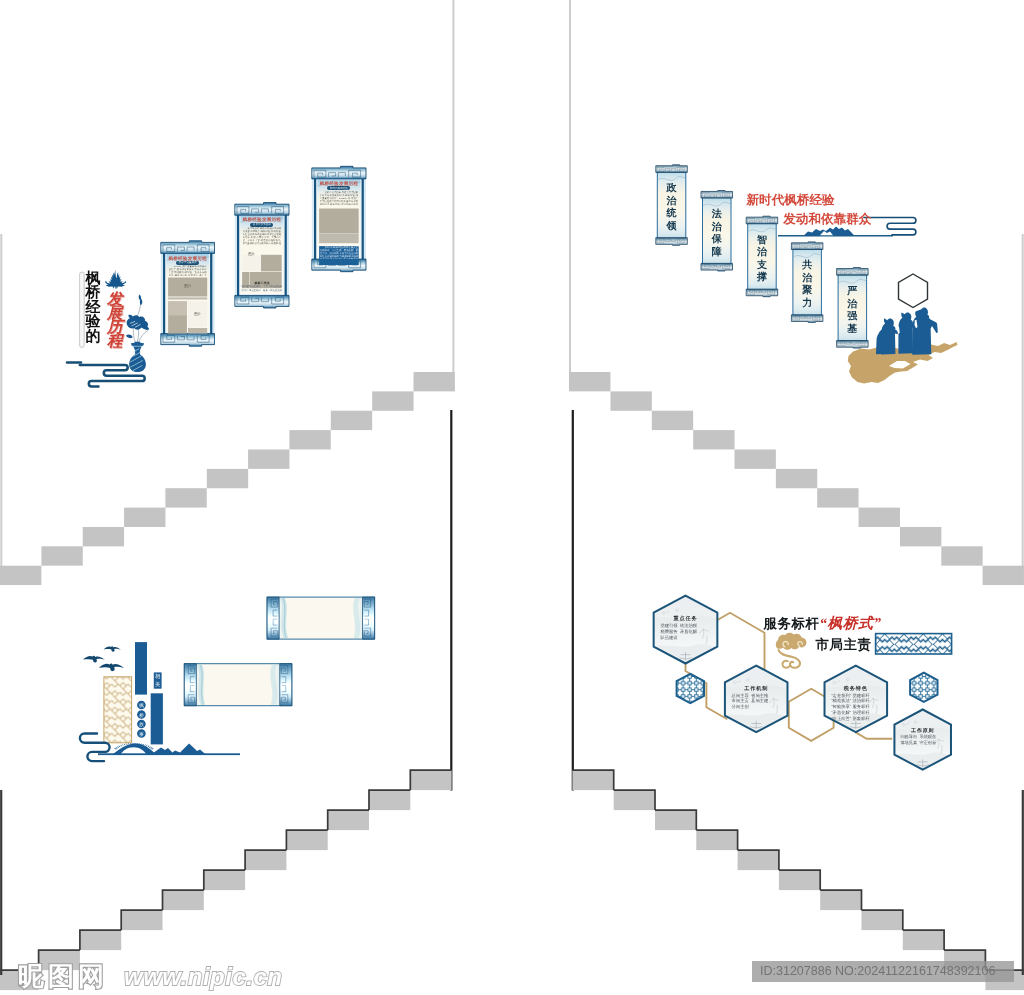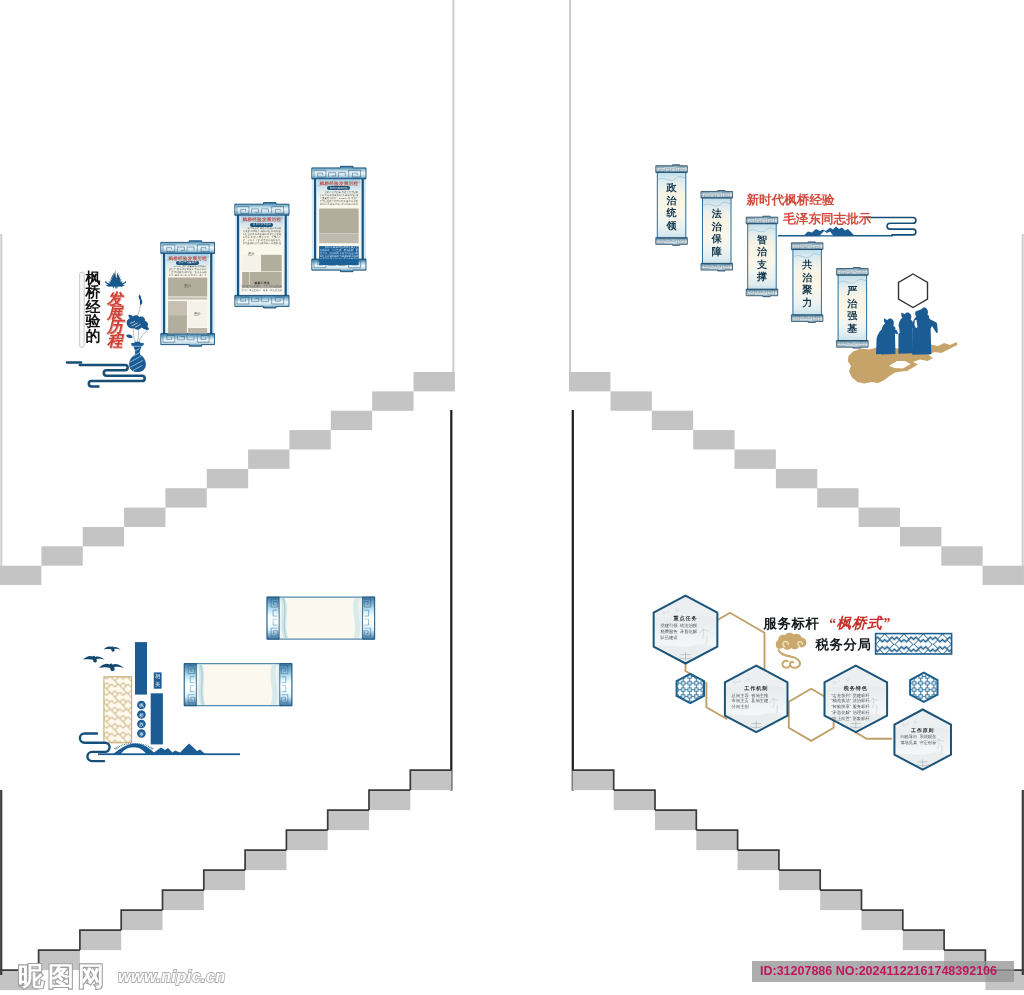--- a/index.html
+++ b/index.html
@@ -712,21 +712,21 @@
 <div style="position:absolute;left:1.7px;top:32.0px;width:18.9px;height:14.2px;line-height:14.2px;text-align:center;font-size:3.4px;color:#4e4a42;">图片</div>
 </div>
 <div style="position:absolute;left:317.40000000000003px;top:178.70000000000002px;width:43.0px;height:80.60000000000001px;overflow:hidden;">
 <div style="position:absolute;left:0;top:2.4px;width:43.0px;text-align:center;font-family:'Liberation Serif',serif;font-weight:bold;font-size:4.6px;color:#c2564b;letter-spacing:0.2px;">枫桥经验发展历程</div>
 <div style="position:absolute;left:9.5px;top:7.8px;width:23.2px;height:3.9px;background:#1b4f75;border-radius:2.2px;"></div>
 <div style="position:absolute;left:9.9px;top:8.0px;width:23.2px;text-align:center;font-size:2.6px;line-height:3.6px;color:#d9e8f2;">新时代枫桥经验</div>
 <div style="position:absolute;left:2.2px;top:12.3px;width:38.6px;height:14.5px;overflow:hidden;font-size:2.35px;line-height:2.9px;color:#56544d;text-align:justify;text-indent:5px;">党的十八大以来,习近平总书记多次对坚持和发展新时代“枫桥经验”作出重要指示批示。2023年9月,习近平总书记在浙江考察时强调,要坚持和发展新时代“枫桥经验”,把党的群众路线贯彻到基层治理全过程各方面。</div>
 <div style="position:absolute;left:2.4px;top:67.8px;width:38.3px;height:16.5px;overflow:hidden;font-size:2.35px;line-height:2.9px;color:#e6eef6;text-align:justify;text-indent:5px;">新时代"枫桥经验"的核心要义是党的领导、人民主体、就地化解、多元共治、法治保障,实现了从社会治安到社会治理的跨越,为推进国家治理体系和治理能力现代化提供了重要借鉴。</div>
 </div>
 <div style="position:absolute;left:746.5px;top:194.2px;font-family:'Liberation Serif',serif;font-weight:bold;font-size:12.6px;line-height:12.8px;letter-spacing:0px;color:#d34a3c;">新时代枫桥经验</div>
-<div style="position:absolute;left:783.2px;top:212.8px;font-family:'Liberation Serif',serif;font-weight:bold;font-size:12.6px;line-height:12.8px;letter-spacing:0px;color:#d34a3c;">毛泽东同志批示</div>
+<div style="position:absolute;left:783.2px;top:212.8px;font-family:'Liberation Serif',serif;font-weight:bold;font-size:12.6px;line-height:12.8px;letter-spacing:0px;color:#d34a3c;">发动和依靠群众</div>
 <div style="position:absolute;left:666.3px;top:182.3px;width:10.5px;height:56px;text-align:center;">
       <span style="display:block;font-family:'Liberation Serif',serif;font-size:10.0px;line-height:12.5px;color:#15374d;font-weight:600;">政</span>
       <span style="display:block;font-family:'Liberation Serif',serif;font-size:10.0px;line-height:12.5px;color:#15374d;font-weight:600;">治</span>
       <span style="display:block;font-family:'Liberation Serif',serif;font-size:10.0px;line-height:12.5px;color:#15374d;font-weight:600;">统</span>
       <span style="display:block;font-family:'Liberation Serif',serif;font-size:10.0px;line-height:12.5px;color:#15374d;font-weight:600;">领</span>
     </div>
 <div style="position:absolute;left:711.5px;top:208.0px;width:10.5px;height:56px;text-align:center;">
       <span style="display:block;font-family:'Liberation Serif',serif;font-size:10.0px;line-height:12.5px;color:#15374d;font-weight:600;">法</span>
       <span style="display:block;font-family:'Liberation Serif',serif;font-size:10.0px;line-height:12.5px;color:#15374d;font-weight:600;">治</span>
       <span style="display:block;font-family:'Liberation Serif',serif;font-size:10.0px;line-height:12.5px;color:#15374d;font-weight:600;">保</span>
@@ -776,27 +776,27 @@
         <div style="font-size:4.3px;line-height:5.9px;color:#4b5257;white-space:pre;">“向上向善” 形象标杆</div>
       </div>
     </div>
 <div style="position:absolute;left:898.62px;top:726.958px;width:48.160000000000004px;height:34.615px;text-align:center;">
       <div style="font-family:'Liberation Serif',serif;font-weight:bold;font-size:5.0px;line-height:7.4px;color:#262b2e;letter-spacing:0.8px;">工作原则</div>
       <div style="text-align:left;padding-left:1.8px;">
         <div style="font-size:4.2px;line-height:5.800000000000001px;color:#4b5257;white-space:pre;">问题导向  系统观念</div>
         <div style="font-size:4.2px;line-height:5.800000000000001px;color:#4b5257;white-space:pre;">落地见真  守正创新</div>
       </div>
     </div>
-<div style="position:absolute;left:763.5px;top:614.0px;white-space:nowrap;"><span style="font-family:'Liberation Serif',serif;font-weight:bold;font-size:13.4px;letter-spacing:0.6px;color:#151a1d;">服务标杆</span><span style="font-family:'Liberation Serif',serif;font-weight:bold;font-style:italic;font-size:14.6px;letter-spacing:0.8px;color:#c8302a;margin-left:9px;">“枫桥式”</span></div>
-<div style="position:absolute;left:815.5px;top:636.3px;white-space:nowrap;font-family:'Liberation Serif',serif;font-weight:bold;font-size:13.4px;letter-spacing:0.6px;color:#151a1d;">税务分局</div>
+<div style="position:absolute;left:763.5px;top:614.0px;white-space:nowrap;"><span style="font-family:'Liberation Serif',serif;font-weight:bold;font-size:13.4px;letter-spacing:0.6px;color:#151a1d;">服务标杆</span><span style="font-family:'Liberation Serif',serif;font-weight:bold;font-style:italic;font-size:14.6px;letter-spacing:0.8px;color:#c8302a;">“枫桥式”</span></div>
+<div style="position:absolute;left:815.5px;top:636.3px;white-space:nowrap;font-family:'Liberation Serif',serif;font-weight:bold;font-size:13.4px;letter-spacing:0.6px;color:#151a1d;">市局主责</div>
 <div style="position:absolute;left:154.6px;top:673.4px;width:6.2px;height:15px;text-align:center;">
       <span style="display:block;font-size:5.4px;line-height:7.4px;color:#e8f1f7;">相</span>
       <span style="display:block;font-size:5.4px;line-height:7.4px;color:#e8f1f7;">美</span>
     </div>
 <div style="position:absolute;left:137.3px;top:701.2px;width:8.2px;height:8px;text-align:center;font-size:5.0px;line-height:8px;color:#e8f1f7;">枫</div>
 <div style="position:absolute;left:137.3px;top:710.7px;width:8.2px;height:8px;text-align:center;font-size:5.0px;line-height:8px;color:#e8f1f7;">桥</div>
 <div style="position:absolute;left:137.3px;top:720.2px;width:8.2px;height:8px;text-align:center;font-size:5.0px;line-height:8px;color:#e8f1f7;">故</div>
 <div style="position:absolute;left:137.3px;top:729.7px;width:8.2px;height:8px;text-align:center;font-size:5.0px;line-height:8px;color:#e8f1f7;">事</div>
 <div style="position:absolute;left:18px;top:961px;font-family:'Liberation Sans',sans-serif;font-weight:bold;font-size:26px;line-height:30px;letter-spacing:4px;color:#ffffff;-webkit-text-stroke:2.2px #9e9e9e;paint-order:stroke fill;">昵图网</div>
-<div style="position:absolute;left:118px;top:965px;font-family:'Liberation Sans',sans-serif;font-style:italic;font-weight:bold;font-size:16px;line-height:24px;letter-spacing:0.5px;color:#ffffff;-webkit-text-stroke:1.8px #b0b0b0;paint-order:stroke fill;">www.nipic.cn</div>
+<div style="position:absolute;left:124px;top:965px;font-family:'Liberation Sans',sans-serif;font-style:italic;font-weight:bold;font-size:24px;line-height:24px;letter-spacing:0.5px;color:#ffffff;-webkit-text-stroke:1.8px #b0b0b0;paint-order:stroke fill;">www.nipic.cn</div>
 <div style="position:absolute;left:752px;top:961px;width:262px;height:21px;background:rgba(150,150,150,0.78);"></div>
-<div style="position:absolute;left:760px;top:964px;font-family:'Liberation Sans',sans-serif;font-size:12.5px;line-height:15px;color:#be185d;font-weight:bold;">ID:31207886 NO:20241122161748392106</div>
+<div style="position:absolute;left:760px;top:964px;font-family:'Liberation Sans',sans-serif;font-size:12.5px;line-height:15px;color:#737373;">ID:31207886 NO:20241122161748392106</div>
 </div>
 
 </body></html>

